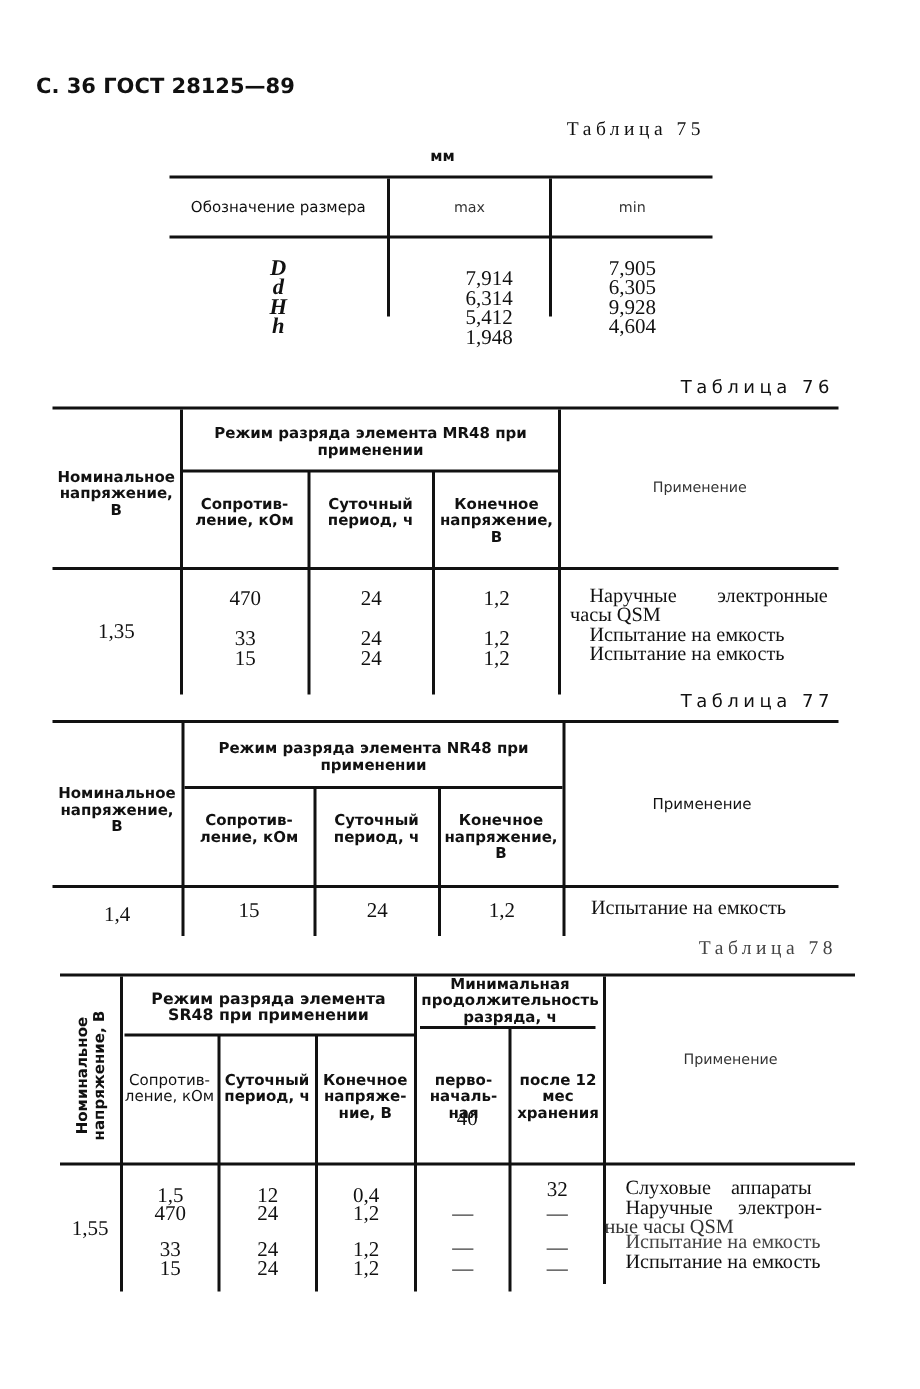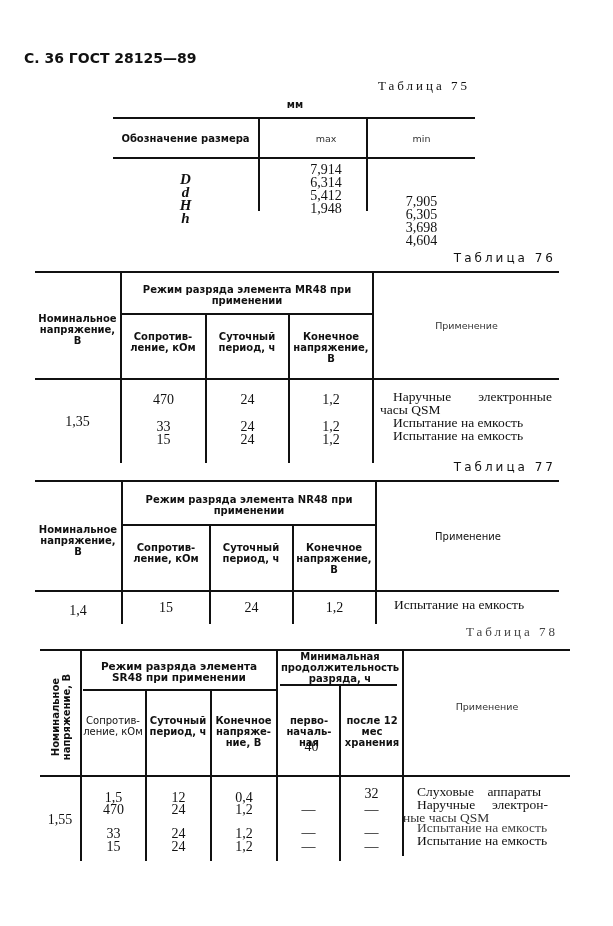--- a/index.html
+++ b/index.html
@@ -21,40 +21,40 @@
 
 <div class="abs" style="left:24px; top:50px; font-family:'DejaVu Sans','Liberation Sans',sans-serif; font-weight:bold; font-size:14px;">С. 36 ГОСТ 28125—89</div>
 
 <div class="abs ttl" style="right:143px; top:78px;">Таблица 75</div>
 <div class="abs hdr" style="left:280px; top:99px; width:30px;">мм</div>
 <div>
   <div class="hl" style="left:113px; top:117px; width:362px; height:2px;"></div>
   <div class="hl" style="left:113px; top:157px; width:362px; height:1.5px;"></div>
   <div class="vl" style="left:258px; top:119px; height:92px;"></div>
   <div class="vl" style="left:366px; top:119px; height:92px;"></div>
-  <div class="abs hdr" style="left:113px; top:133px; width:145px; font-weight:bold; font-size:10px;">Обозначение размера</div>
-  <div class="abs hdr-light" style="left:260px; top:133px; width:106px;margin-left:13px;">max</div>
+  <div class="abs hdr" style="left:113px; top:133px; width:145px; font-weight:normal; font-size:10px;">Обозначение размера</div>
+  <div class="abs hdr-light" style="left:260px; top:133px; width:106px;">max</div>
   <div class="abs hdr-light" style="left:368px; top:133px; width:107px;">min</div>
 
   <div class="abs" style="left:113px; top:173px; width:145px;">
     <div class="sym">D</div>
     <div class="sym">d</div>
     <div class="sym">H</div>
     <div class="sym">h</div>
   </div>
-  <div class="abs" style="left:260px; top:163px; width:106px;padding-left:13px;">
+  <div class="abs" style="left:260px; top:180px; width:106px;padding-left:13px;">
     <div class="cell">7,914</div>
     <div class="cell">6,314</div>
     <div class="cell">5,412</div>
     <div class="cell">1,948</div>
   </div>
-  <div class="abs" style="left:368px; top:173px; width:107px;margin-top:22px;">
+  <div class="abs" style="left:368px; top:173px; width:107px;">
     <div class="cell">7,905</div>
     <div class="cell">6,305</div>
-    <div class="cell">3,698</div>
+    <div class="cell">9,928</div>
     <div class="cell">4,604</div>
   </div>
 </div>
 
 <div class="abs ttl bold" style="right:57px; top:251px; font-family:'DejaVu Sans','Liberation Sans',sans-serif; font-size:12px;">Таблица 76</div>
 <div>
   <div class="hl" style="left:35px; top:271px; width:524px; height:2px;"></div>
   <div class="hl" style="left:122px; top:313px; width:250px; height:1.5px;"></div>
   <div class="hl" style="left:35px; top:378px; width:524px; height:1.5px;"></div>
   <div class="vl" style="left:120px; top:273px; height:190px;"></div>

